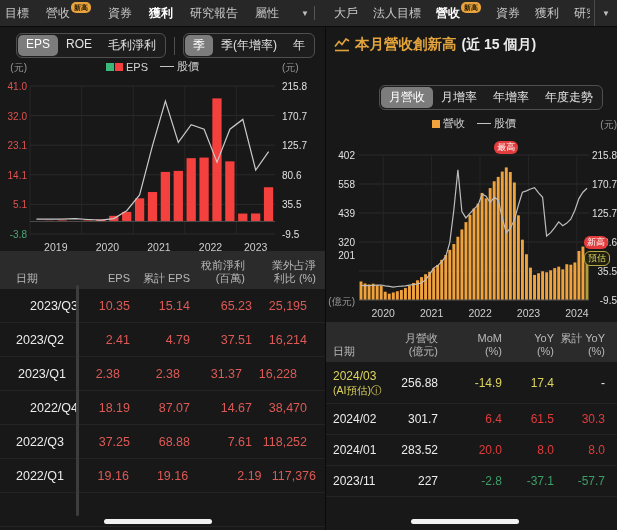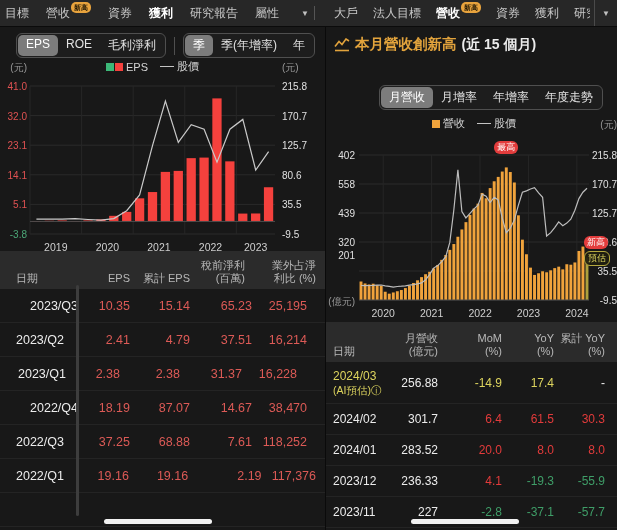--- a/index.html
+++ b/index.html
@@ -449,27 +449,20 @@
           <div class="td up" style="width: 57px; padding-right: 6px;">30.3</div>
         </div>
         <div class="trow">
           <div class="td date" style="width: 62px; text-align: left; padding-left: 7px;"><span>2024/01</span></div>
           <div class="td plain" style="width: 50px;">283.52</div>
           <div class="td up" style="width: 64px;">20.0</div>
           <div class="td up" style="width: 52px;">8.0</div>
           <div class="td up" style="width: 57px; padding-right: 6px;">8.0</div>
         </div>
         <div class="trow">
-          <div class="td date" style="width: 62px; text-align: left; padding-left: 7px;"><span>2023/12</span></div>
-          <div class="td plain" style="width: 50px;">236.33</div>
-          <div class="td up" style="width: 64px;">4.1</div>
-          <div class="td down" style="width: 52px;">-19.3</div>
-          <div class="td down" style="width: 57px; padding-right: 6px;">-55.9</div>
-        </div>
-        <div class="trow">
           <div class="td date" style="width: 62px; text-align: left; padding-left: 7px;"><span>2023/11</span></div>
           <div class="td plain" style="width: 50px;">227</div>
           <div class="td down" style="width: 64px;">-2.8</div>
           <div class="td down" style="width: 52px;">-37.1</div>
           <div class="td down" style="width: 57px; padding-right: 6px;">-57.7</div>
         </div>
       </div>
     <div class="home-pill"></div>
   </section>
 

